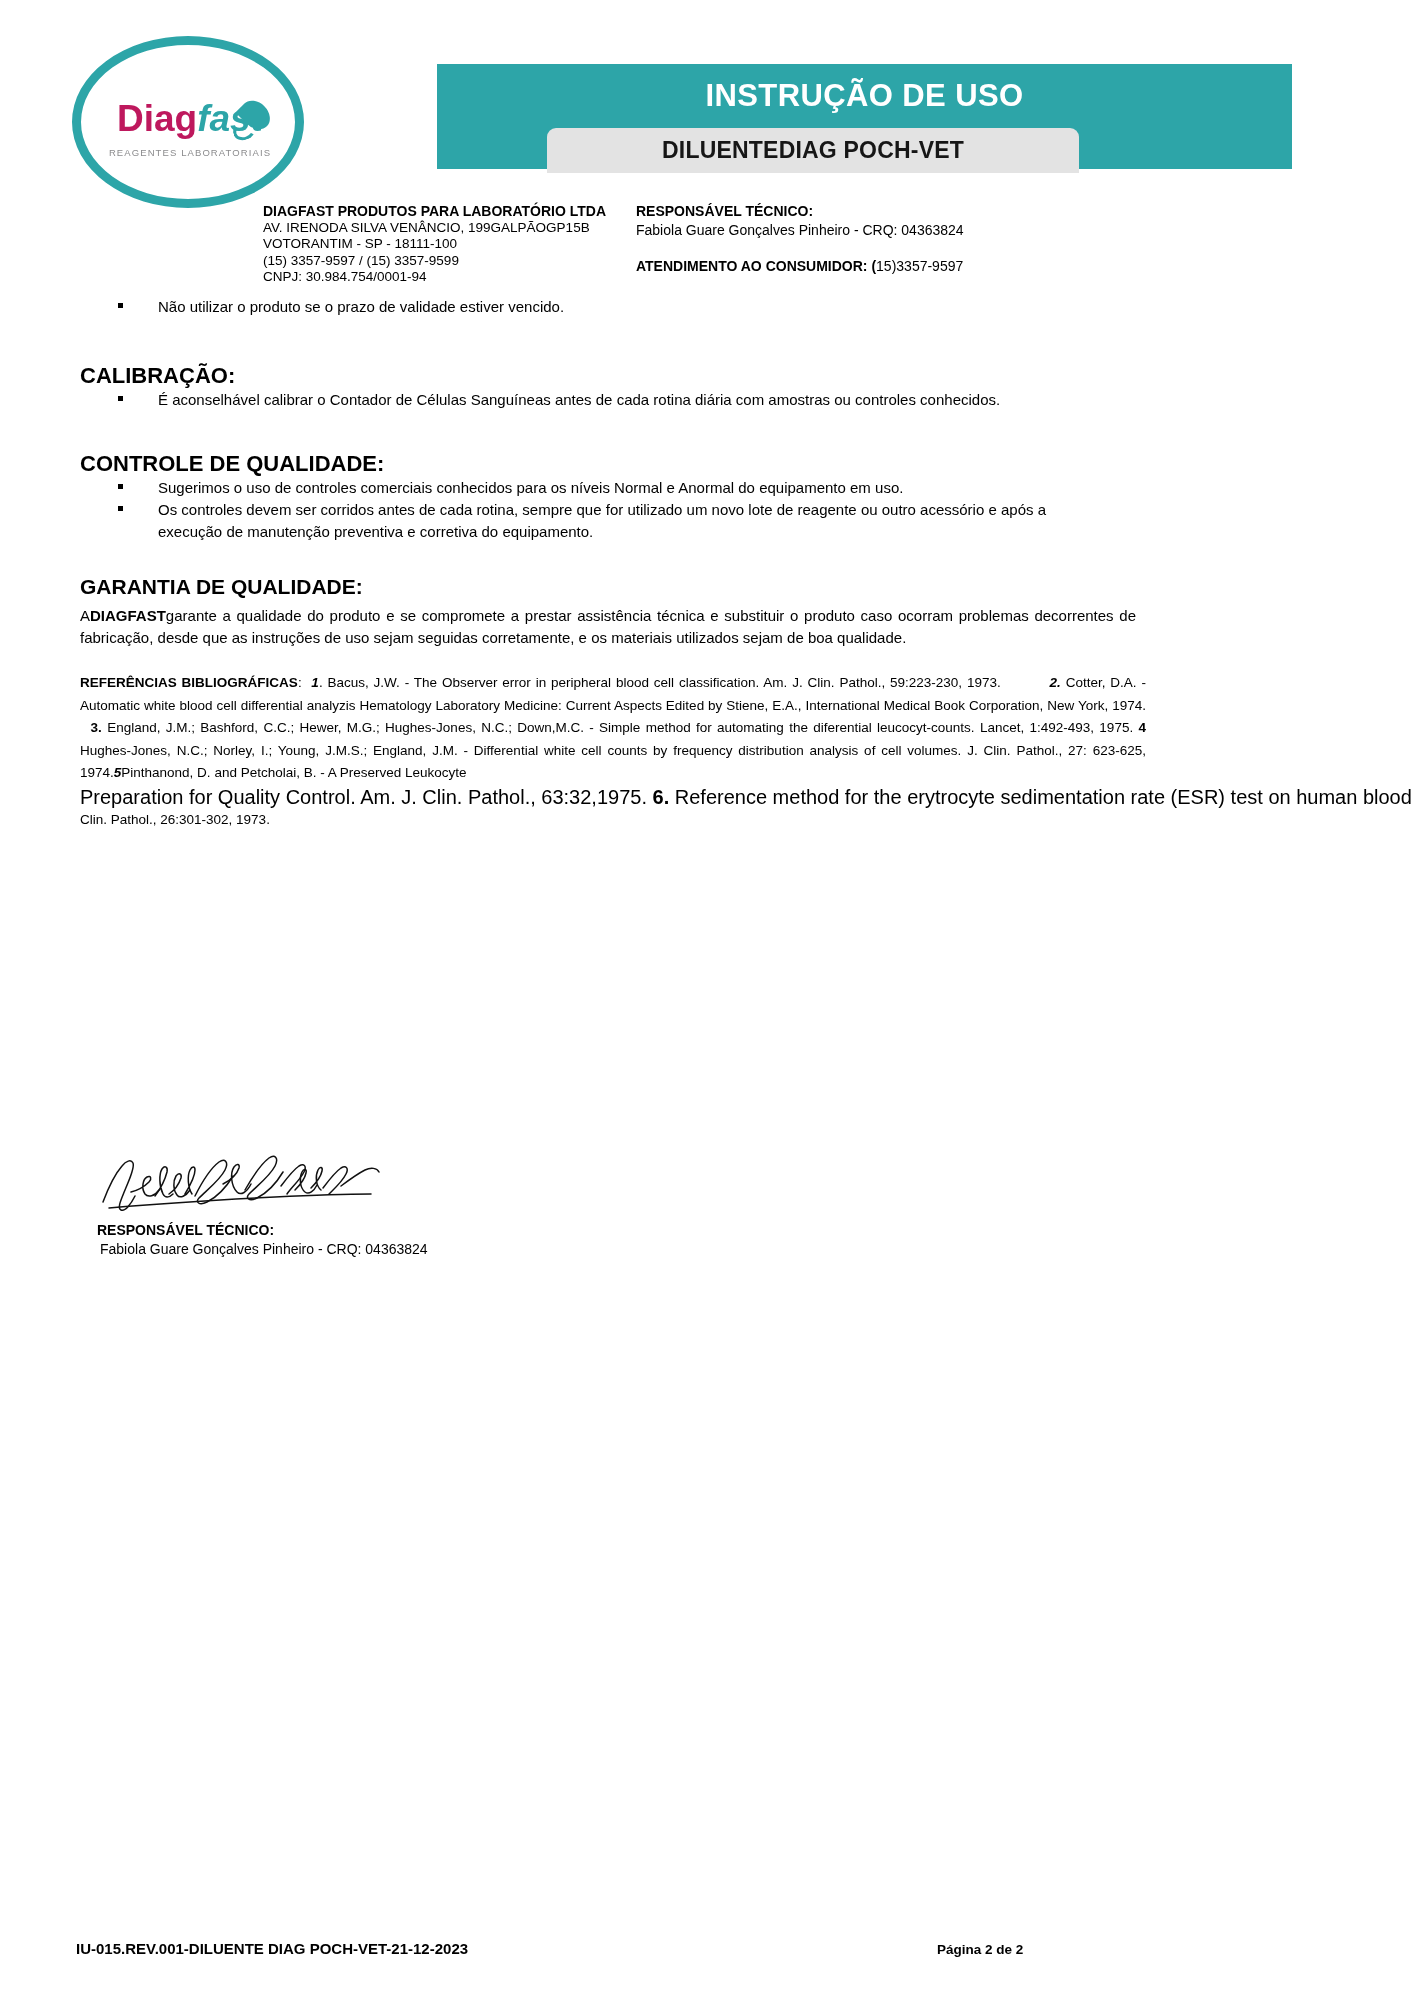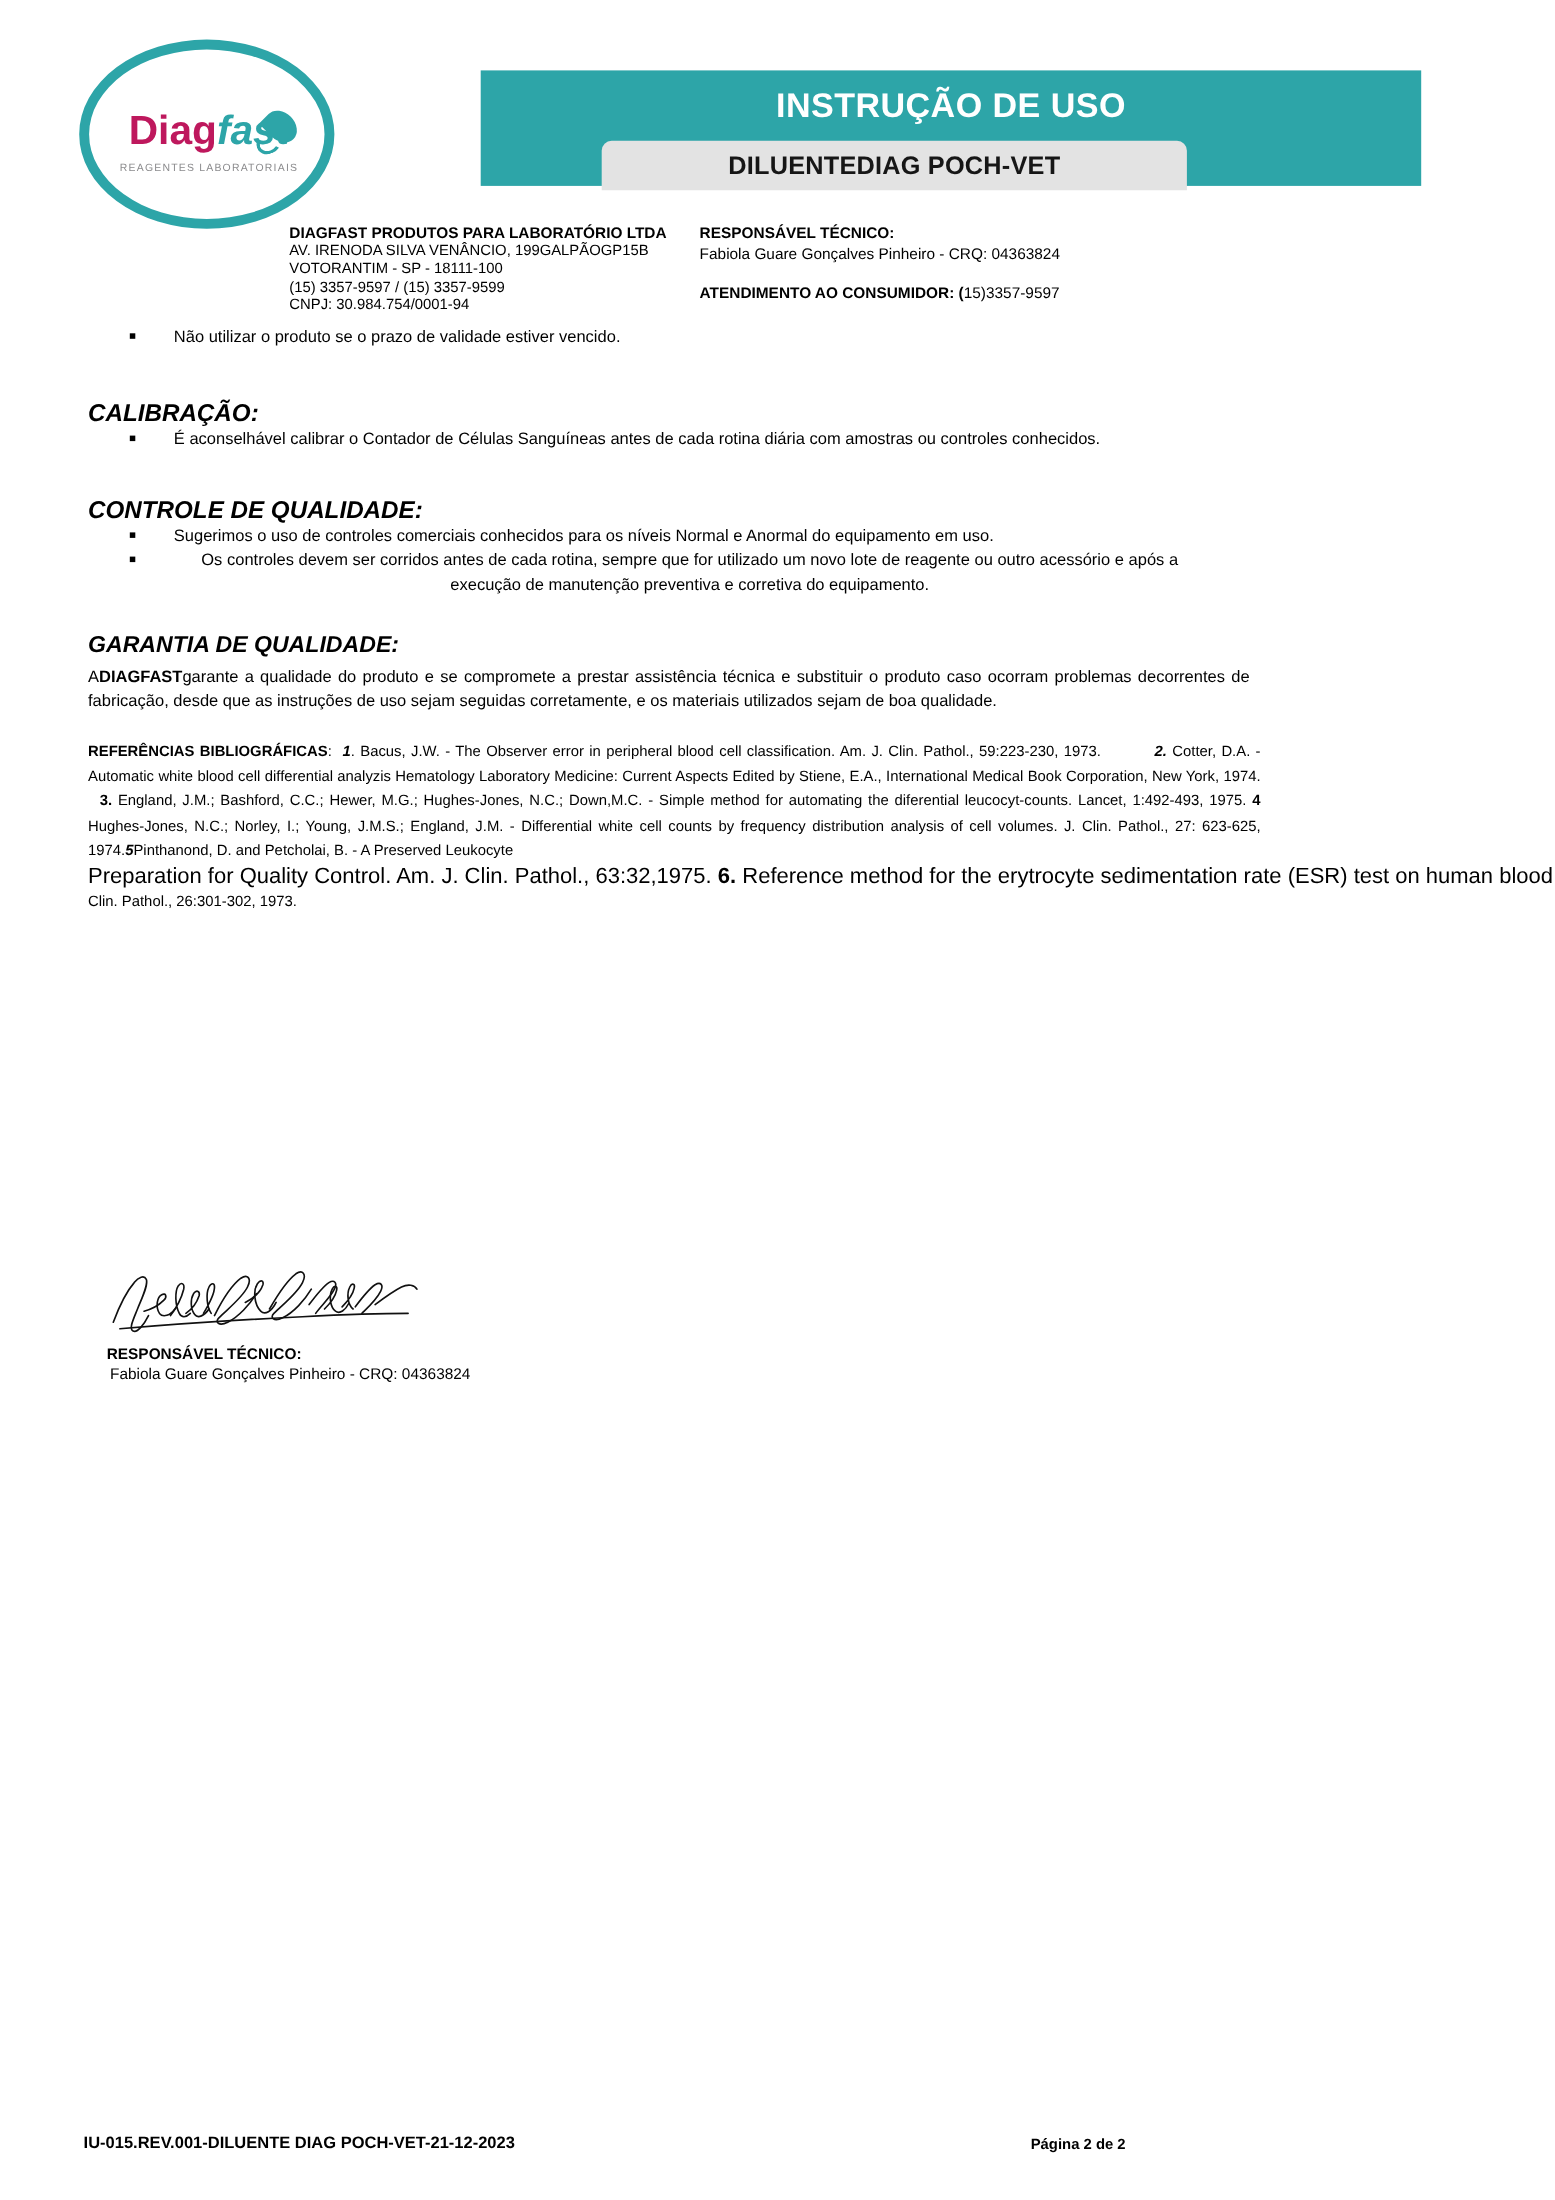--- a/index.html
+++ b/index.html
@@ -139,21 +139,20 @@
     position: absolute;
     left: 118px; top: 7px;
     width: 5px; height: 5px;
     background: #000;
   }
 
   .sec-h {
     font-size: 22px;
     font-weight: bold;
     margin-left: 80px;
-    font-style: italic;
   }
   .sec-h .colon { font-weight: bold; }
 
   .first-bullet { margin-top: 0; }
 
   .para {
     margin-left: 80px;
     width: 1056px;
     font-size: 15px;
     line-height: 22px;
@@ -264,21 +263,21 @@
 
   <div style="height:40px"></div>
 
   <div class="sec-h"><span>CONTROLE DE QUALIDADE</span><span class="colon">:</span></div>
 
   <div class="bullet-row" style="width:1096px;">
     <span class="sq"></span>
     <span>Sugerimos o uso de controles comerciais conhecidos para os níveis Normal e Anormal do equipamento em uso.</span>
   </div>
 
-  <div class="bullet-row" style="width:1096px;text-align:center;">
+  <div class="bullet-row" style="width:1096px;">
     <span class="sq"></span>
     <span>Os controles devem ser corridos antes de cada rotina, sempre que for utilizado um novo lote de reagente             ou    outro acessório e após a execução de manutenção preventiva e corretiva do equipamento.</span>
   </div>
 
   <div style="height:32px"></div>
 
   <div class="sec-h" style="font-size:21px;">GARANTIA DE QUALIDADE:</div>
 
   <div class="para" style="margin-top:6px;"><span>A</span><b>DIAGFAST</b><span>garante a qualidade do produto e se compromete a prestar assistência técnica e substituir o produto caso ocorram problemas decorrentes de fabricação, desde que as instruções de uso sejam seguidas corretamente, e os materiais utilizados sejam de boa qualidade.</span></div>
 </div>

